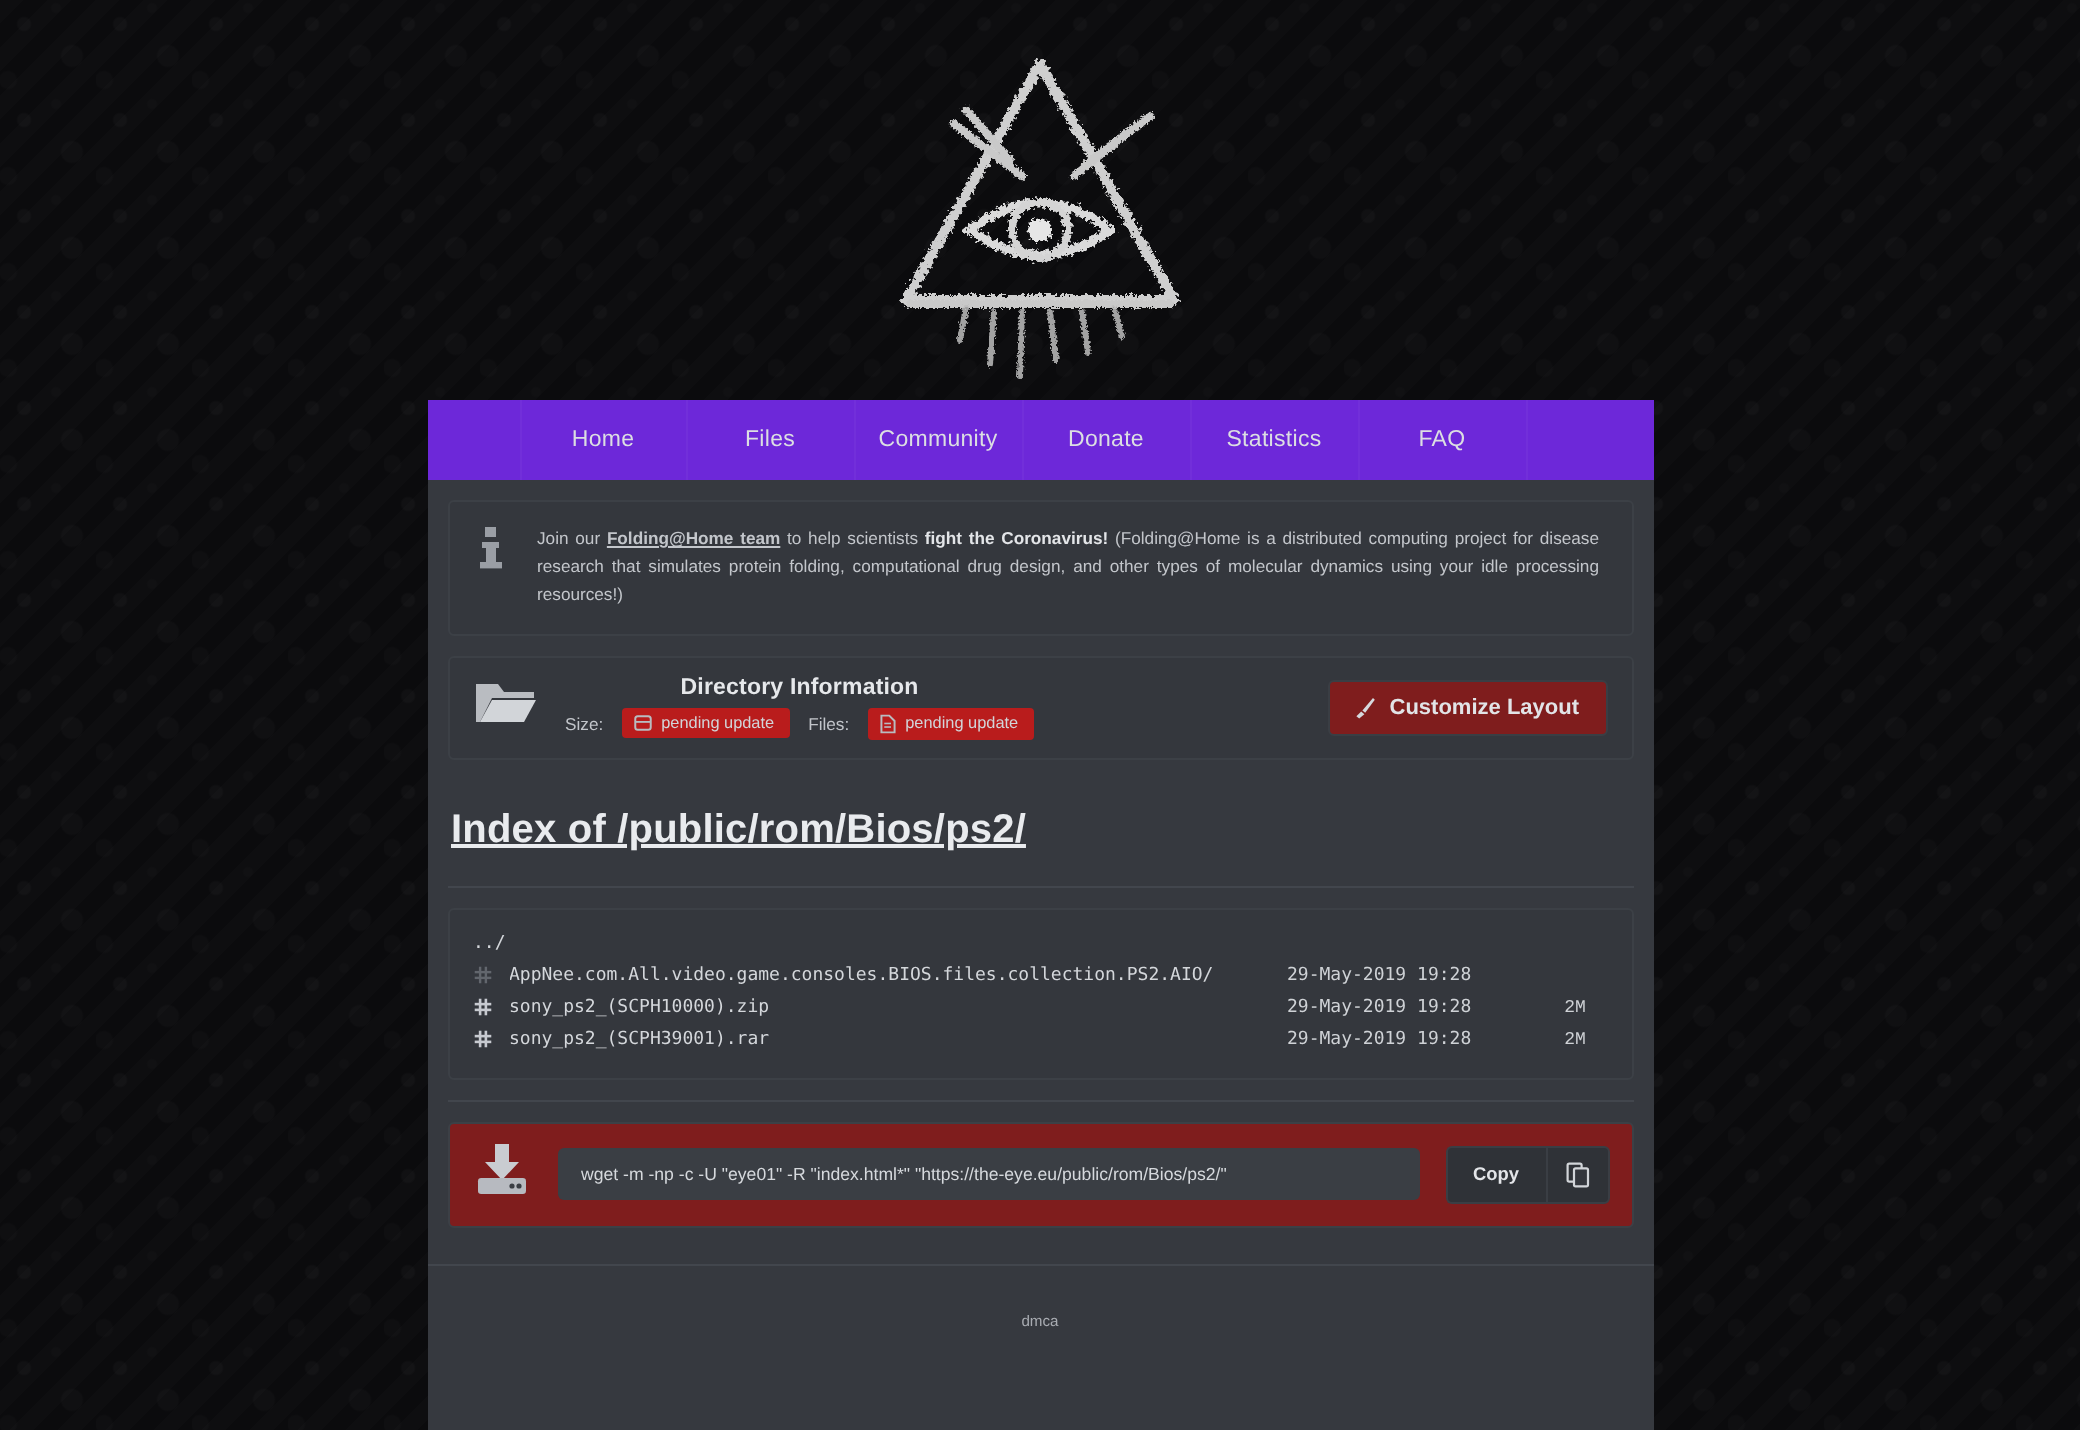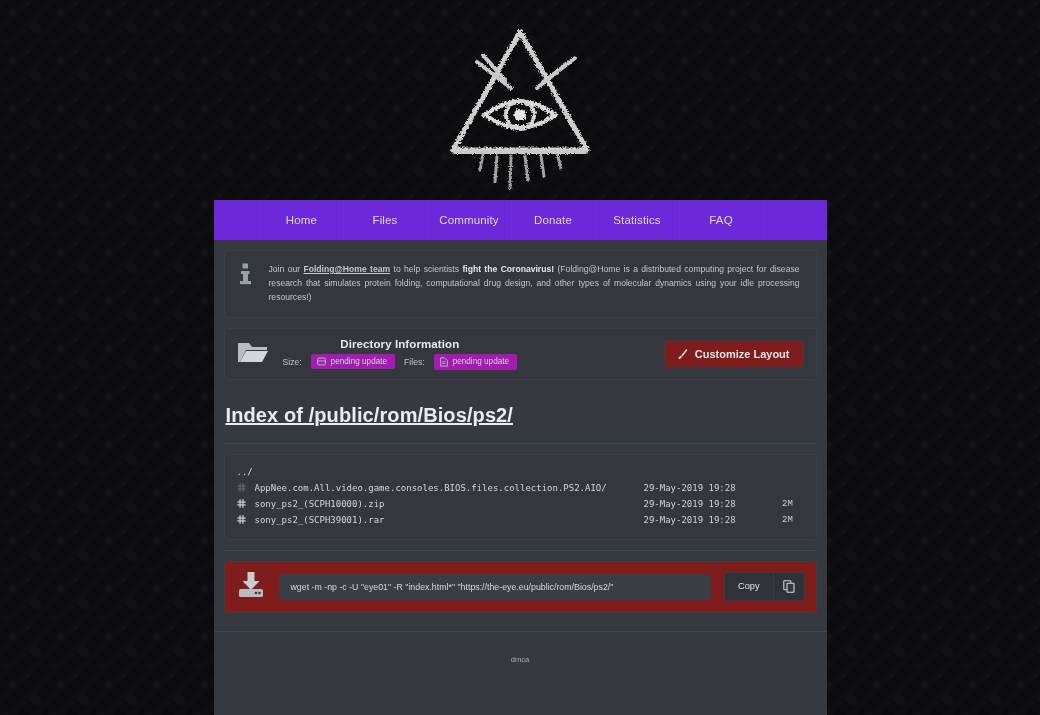--- a/index.html
+++ b/index.html
@@ -121,21 +121,21 @@
     font-weight: bold;
     color: #e6e8eb;
     letter-spacing: .1px;
   }
   .dir-meta { display: flex; align-items: center; gap: 9px; font-size: 8.6px; color: #b6b9bf; }
   .dir-meta .lbl { color: #c2c5ca; }
   .badge {
     display: inline-flex;
     align-items: center;
     gap: 5px;
-    background: #a21caf;
+    background: #b91c1c;
     border-radius: 2px;
     padding: 3px 8px 3px 6px;
     font-size: 8.2px;
     color: #d2d5d9;
     white-space: nowrap;
   }
   .btn-customize {
     display: inline-flex;
     align-items: center;
     gap: 7px;
@@ -218,21 +218,21 @@
     text-overflow: ellipsis;
   }
   .copy-group { display: flex; flex: 0 0 auto; }
   .copy-btn {
     background: #2f3237;
     border: 1px solid #3a3e44;
     border-right: none;
     border-radius: 3px 0 0 3px;
     padding: 8px 13px;
     font-size: 9.2px;
-    font-weight: normal;
+    font-weight: bold;
     color: #e3e5e8;
     cursor: pointer;
   }
   .copy-icon-btn {
     background: #2f3237;
     border: 1px solid #3a3e44;
     border-radius: 0 3px 3px 0;
     padding: 7px 9px;
     display: flex;
     align-items: center;

